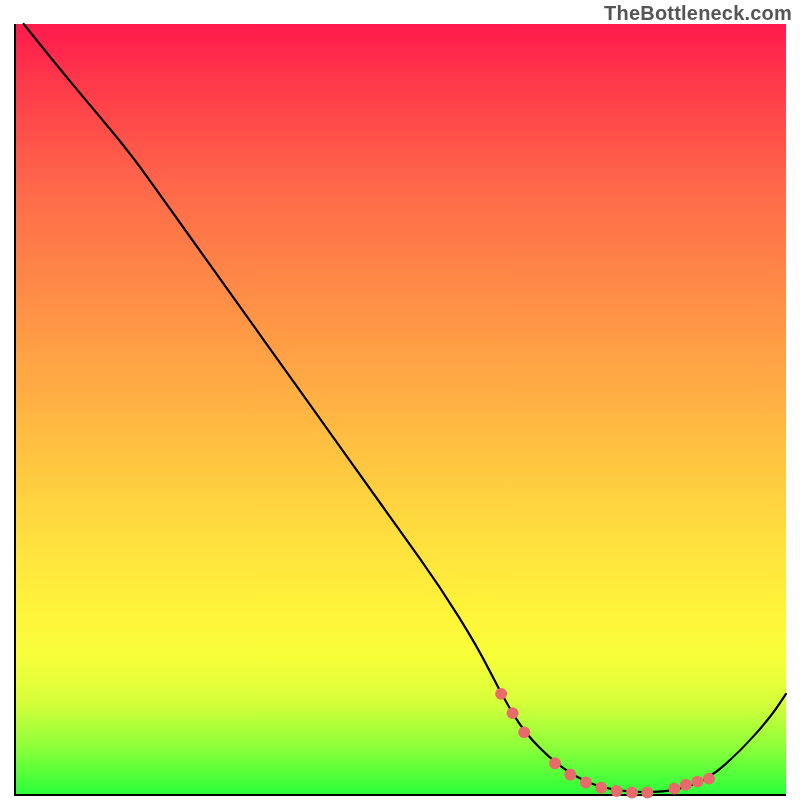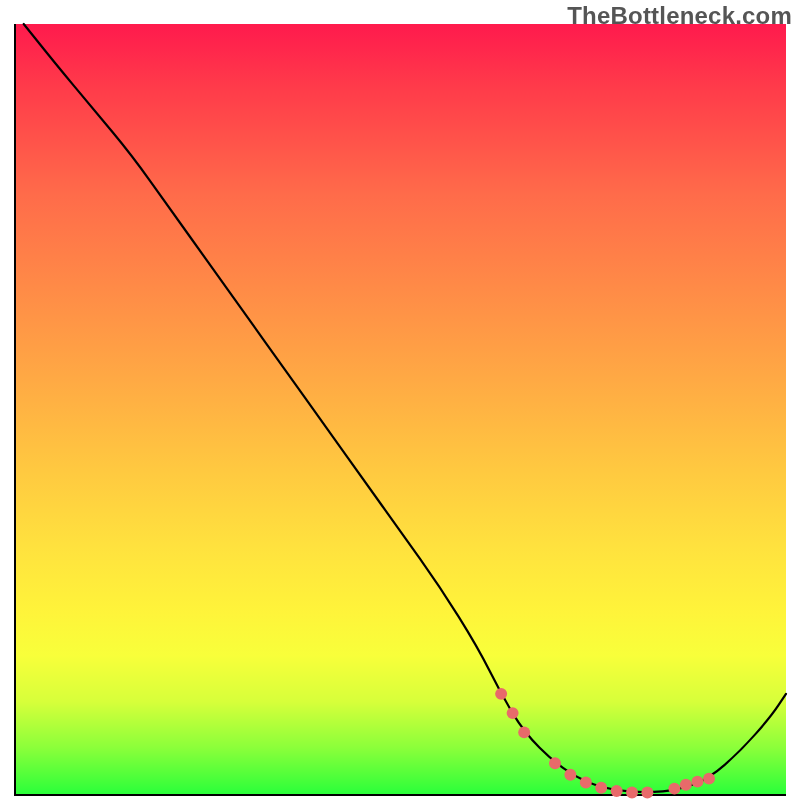--- a/index.html
+++ b/index.html
@@ -33,21 +33,21 @@
       #d7ff3a 88%,
       #8bff3a 94%,
       #2bff3a 100%
     );
   }
   .watermark {
     position: absolute;
     top: 2px;
     right: 8px;
     font-family: Arial, Helvetica, sans-serif;
-    font-size: 24px;
+    font-size: 20px;
     font-weight: 600;
     color: #555;
     letter-spacing: 0.2px;
   }
   svg.curve {
     position: absolute;
     left: 0;
     top: 0;
     width: 100%;
     height: 100%;

